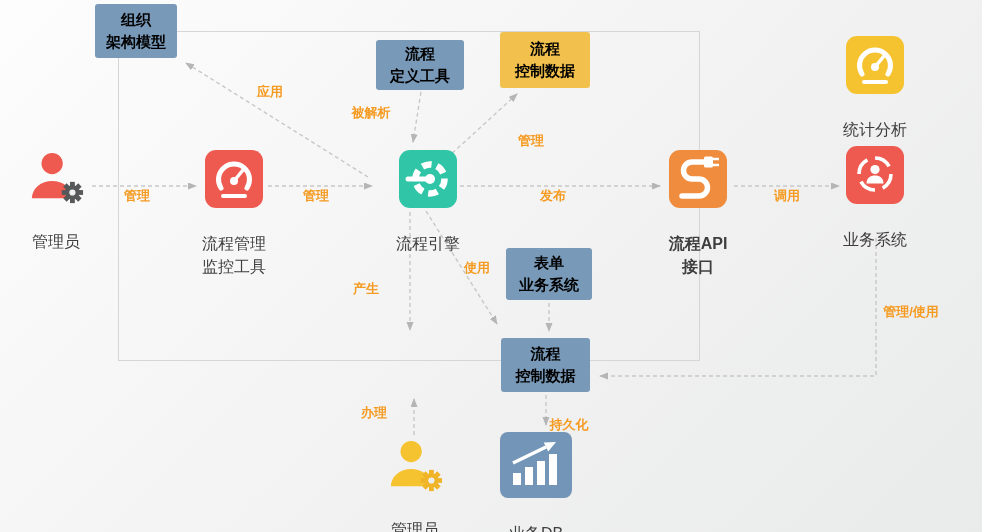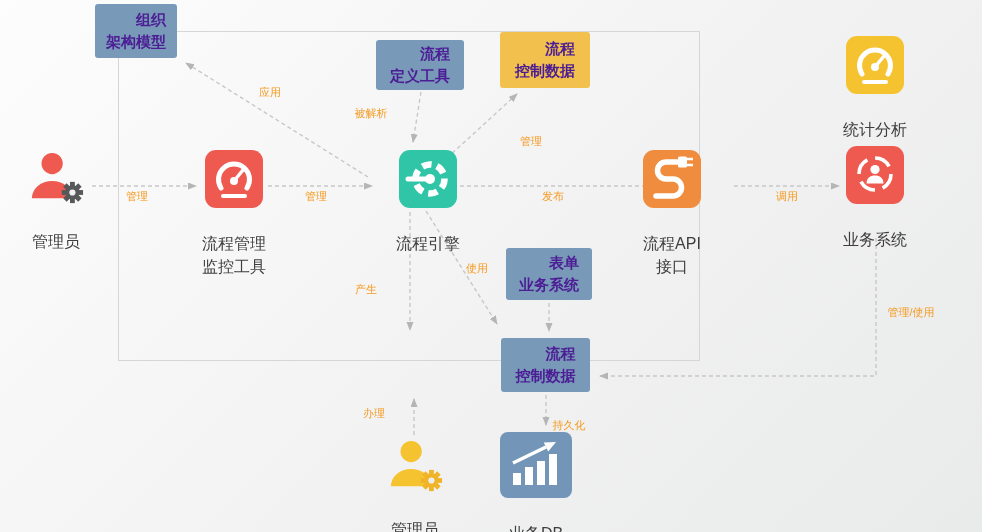--- a/index.html
+++ b/index.html
@@ -15,41 +15,41 @@
     position:absolute; left:118px; top:31px; width:582px; height:330px;
     border:1px solid #d6d6d6; z-index:0;
   }
 
   svg.edges { position:absolute; left:0; top:0; z-index:1; }
   svg.edges path.conn { fill:none; stroke:#c8c8c8; stroke-width:1.4; stroke-dasharray:4 3; }
 
   .dbox {
     position:absolute; z-index:2; border-radius:3px;
     display:flex; align-items:center; justify-content:center;
-    color:#4c1d95; font-weight:bold; font-size:15px; line-height:1.45;
-    text-align:right; white-space:pre-line;
+    color:#000000; font-weight:bold; font-size:15px; line-height:1.45;
+    text-align:center; white-space:pre-line;
   }
   .dbox.blue   { background:#7899b8; }
   .dbox.yellow { background:#f2c04d; }
 
   .node { position:absolute; z-index:2; display:flex; flex-direction:column; align-items:center; }
   .tile { width:58px; height:58px; border-radius:11px; display:flex; align-items:center; justify-content:center; }
   .tile.red    { background:#ee5a4f; }
   .tile.teal   { background:#2fc5a6; }
   .tile.orange { background:#f08c3d; }
   .tile.gold   { background:#f5c230; }
   .tile.dbblue { background:#7396b8; width:72px; height:66px; border-radius:8px; }
   .nlabel {
     margin-top:24px; font-size:16px; color:#3e3e3e; text-align:center;
     line-height:1.45; white-space:pre-line;
   }
 
   .edge-label {
     position:absolute; z-index:3; transform:translate(-50%,-50%);
-    color:#f59b22; font-size:11px; font-weight:normal; white-space:nowrap;
+    color:#f59b22; font-size:13px; font-weight:bold; white-space:nowrap;
   }
 </style>
 </head>
 <body>
 
 <div class="canvas">
 
   <div class="frame"></div>
 
   <svg class="edges" width="982" height="532">
@@ -119,21 +119,21 @@
     <div class="tile teal">
       <svg width="58" height="58" viewBox="0 0 58 58">
         <circle cx="31" cy="29" r="14.5" fill="none" stroke="#fff" stroke-width="6.5" stroke-dasharray="9.5 5.5"></circle>
         <path d="M9 29 H27" stroke="#fff" stroke-width="5" stroke-linecap="round"></path>
         <circle cx="31" cy="29" r="5" fill="#fff"></circle>
       </svg>
     </div>
     <div class="nlabel">流程引擎</div>
   </div>
 
-  <div class="node" style="left:632px; top:150px; width:80px;">
+  <div class="node" style="left:658px; top:150px; width:80px;font-weight:bold;">
     <div class="tile orange">
       <svg width="58" height="58" viewBox="0 0 58 58">
         <path d="M13 46 h17 a8.5 8.5 0 0 0 0 -17 h-7 a8.5 8.5 0 0 1 0 -17 h11" fill="none" stroke="#fff" stroke-width="5.5" stroke-linecap="round"></path>
         <rect x="35" y="6.5" width="9" height="11" rx="1.5" fill="#fff"></rect>
         <path d="M44 9 h6 M44 15 h6" stroke="#fff" stroke-width="2.4"></path>
       </svg>
     </div>
     <div class="nlabel">流程API
 接口</div>
   </div>

